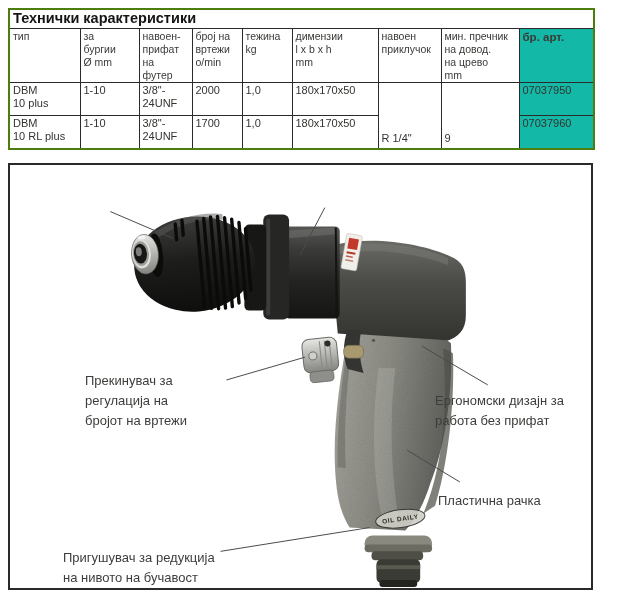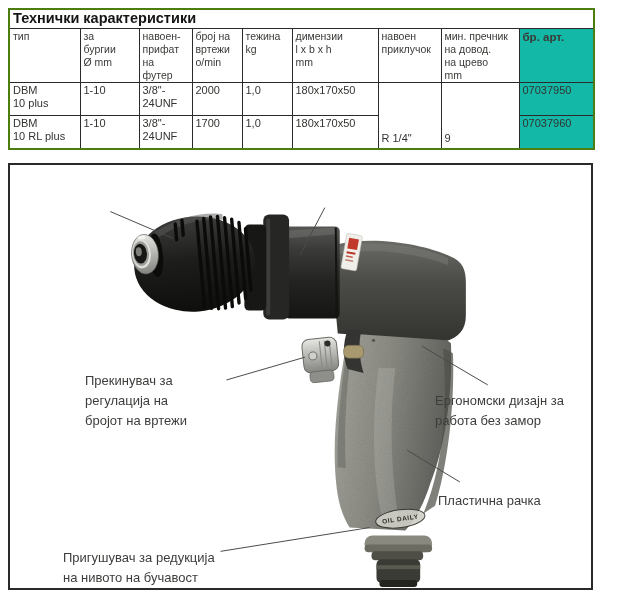--- a/index.html
+++ b/index.html
@@ -239,17 +239,17 @@
       <line x1="415" y1="183" x2="481" y2="222"></line>
       <line x1="400" y1="288" x2="453" y2="320"></line>
       <line x1="212" y1="390" x2="362" y2="366"></line>
     </g>
   </svg>
 
   <div class="fig-label ta-r" style="left:75px;top:206px;width:140px;">Прекинувач за
 регулација на
 бројот на вртежи</div>
   <div class="fig-label" style="left:425px;top:226px;">Ергономски дизајн за
-работа без замор</div>
+работа без прифат</div>
   <div class="fig-label" style="left:428px;top:326px;">Пластична рачка</div>
   <div class="fig-label ta-r" style="left:53px;top:383px;width:157px;">Пригушувач за редукција
 на нивото на бучавост</div>
 </div>
 
 </body></html>

